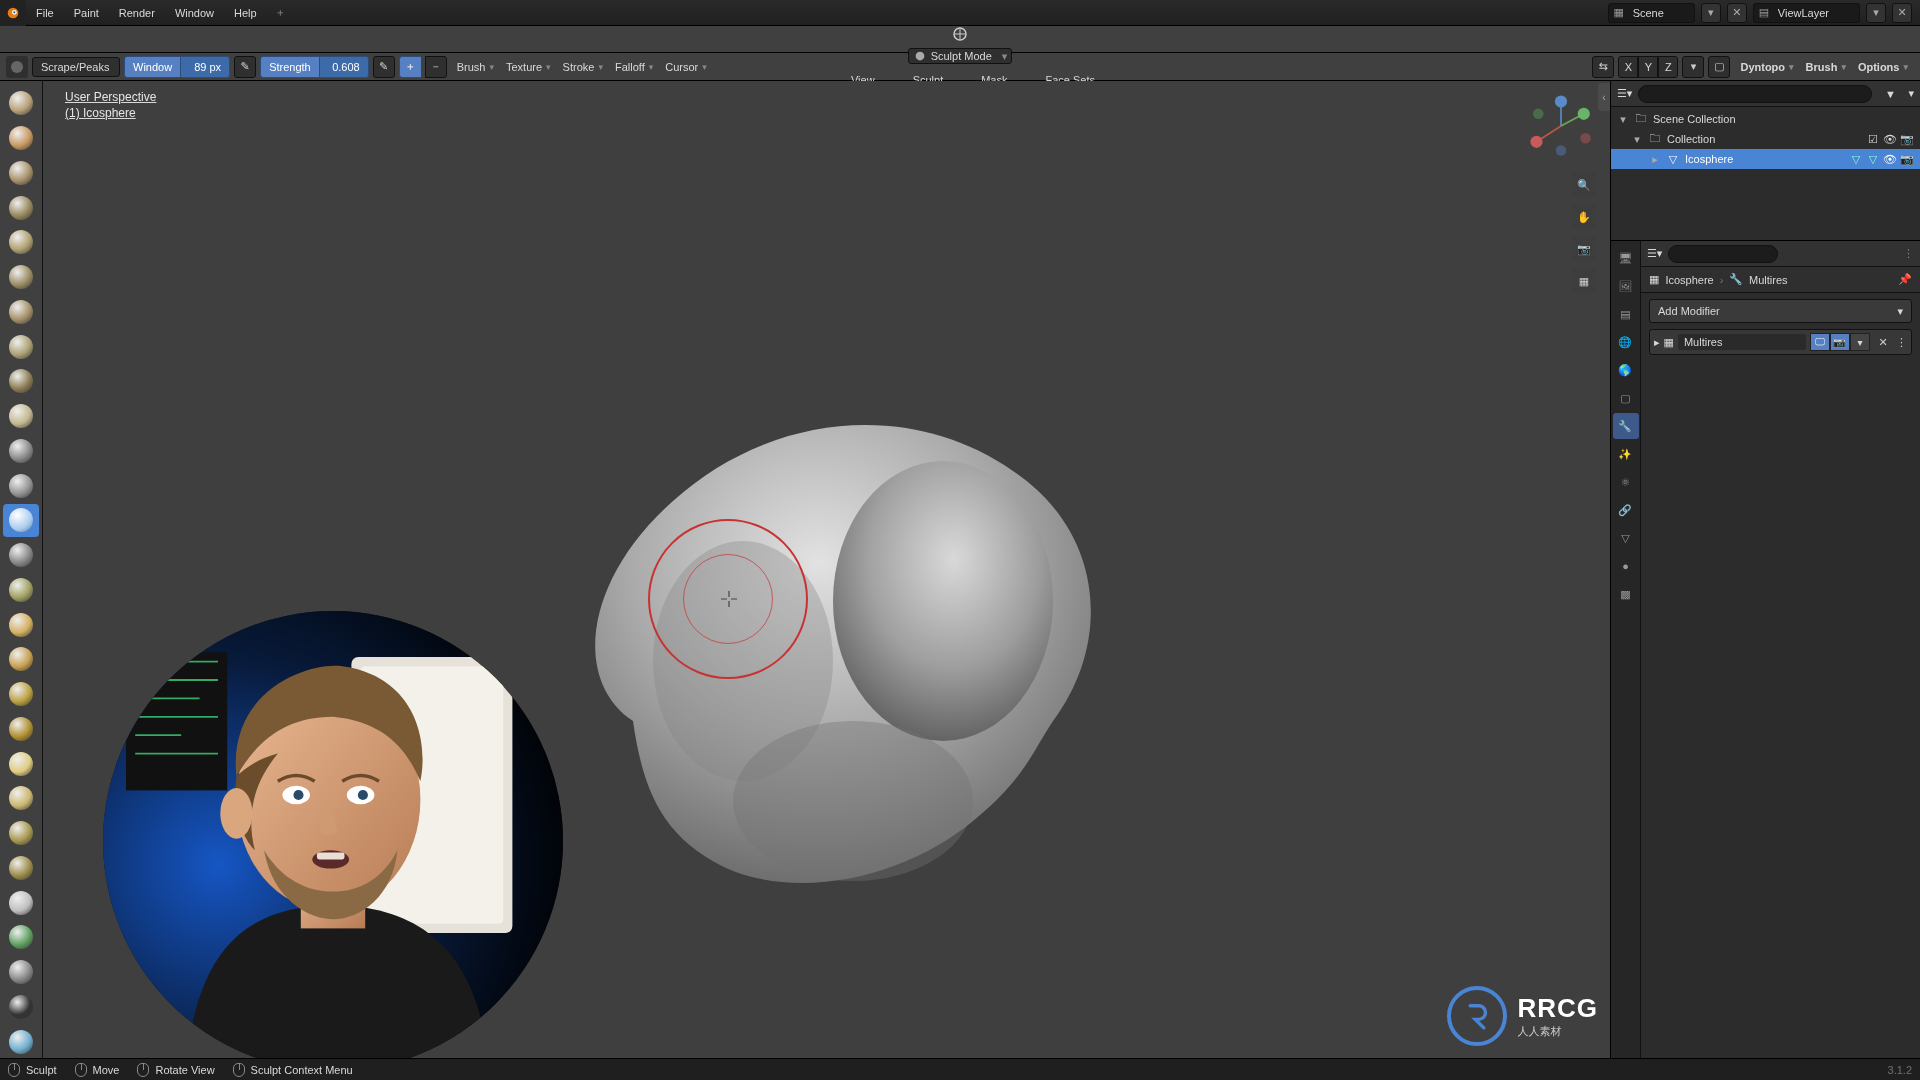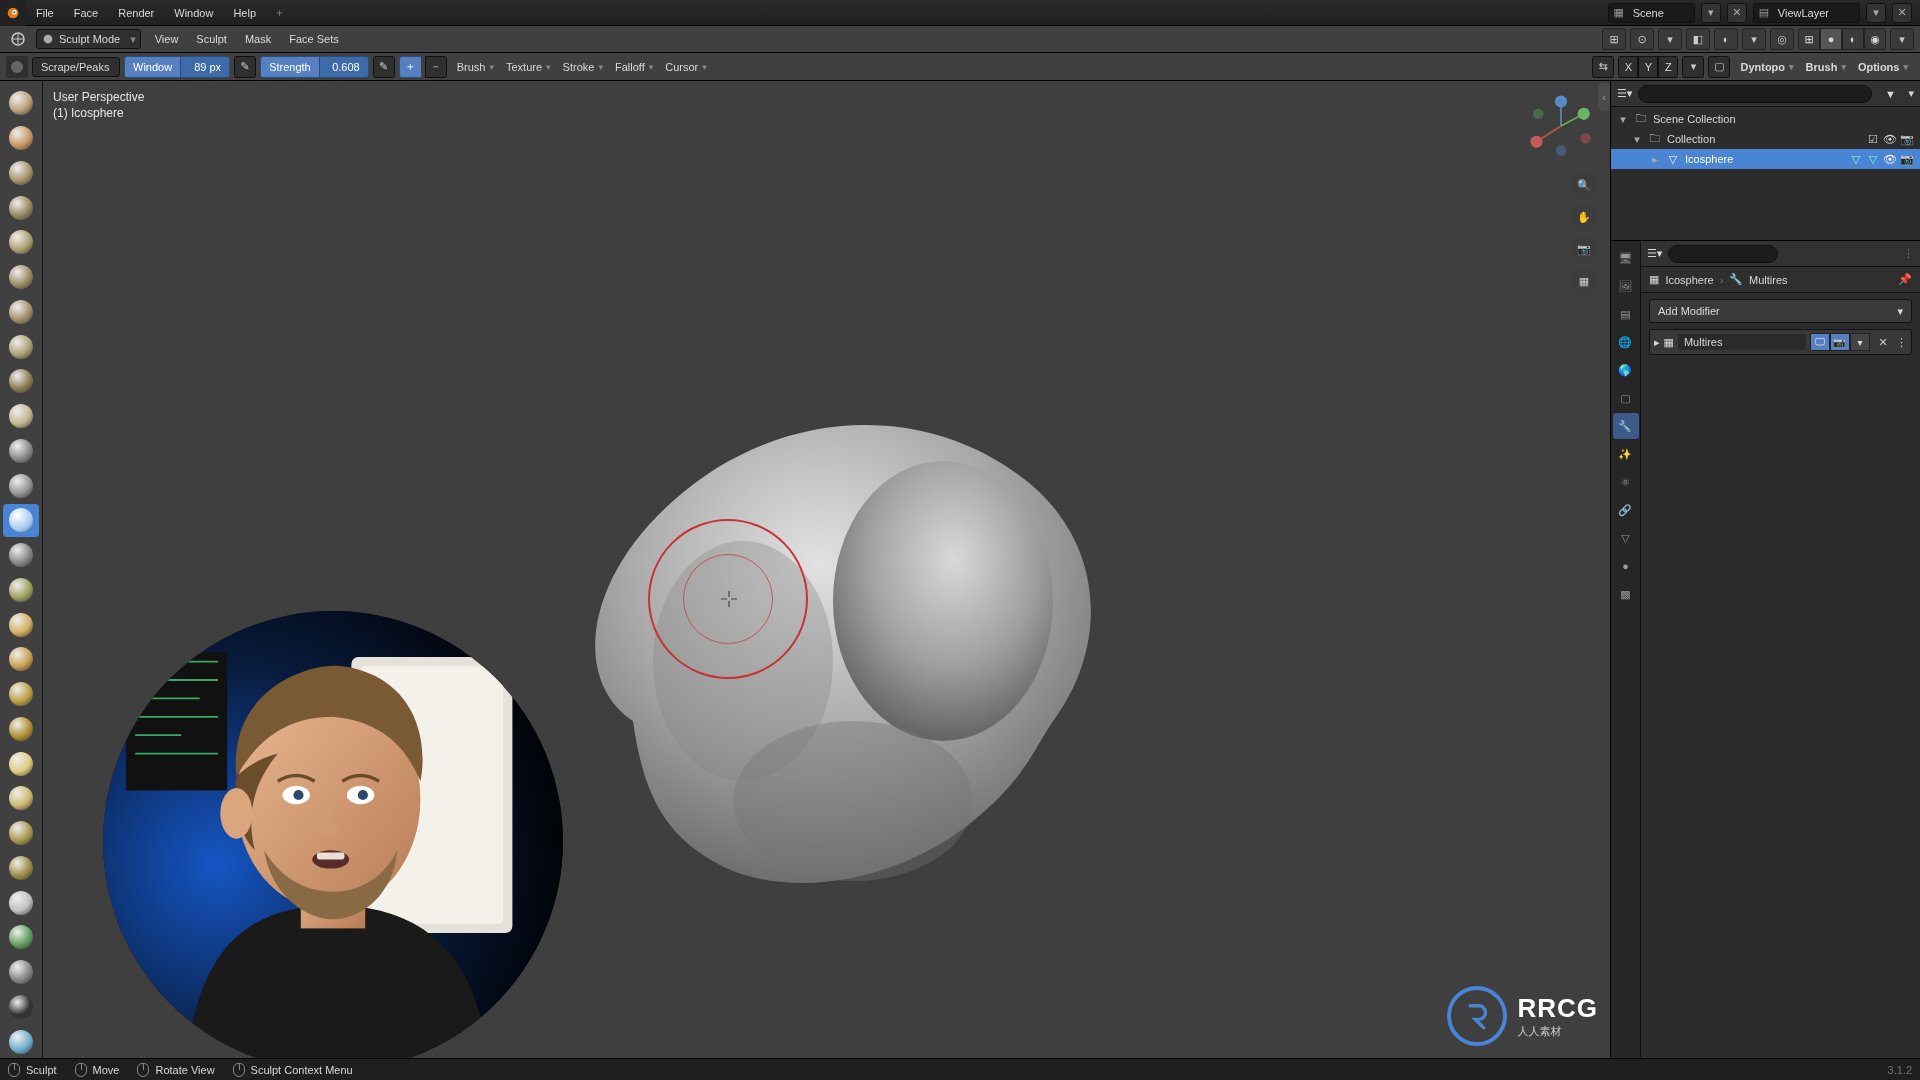--- a/index.html
+++ b/index.html
@@ -18,26 +18,26 @@
   .workspaces{display:flex;margin-left:20px;height:100%;align-items:flex-end;}
   .ws-tab{padding:5px 12px 6px;border-radius:4px 4px 0 0;margin-right:1px;background:transparent;}
   .ws-tab.active{background:#4a4a4a;}
   .ws-add{padding:5px 8px;color:#888;}
   .top-right{margin-left:auto;display:flex;align-items:center;gap:6px;padding-right:8px;}
   .scene-field,.layer-field{display:flex;align-items:center;background:#1a1a1a;border:1px solid #111;border-radius:3px;height:20px;}
   .scene-field .ico,.layer-field .ico{width:20px;display:flex;align-items:center;justify-content:center;color:#999;}
   .scene-field .txt,.layer-field .txt{padding:0 30px 0 4px;}
   .tiny-btn{width:20px;height:20px;background:#333;border:1px solid #111;border-radius:3px;display:flex;align-items:center;justify-content:center;color:#aaa;}
   
-  .modebar{height:27px;background:var(--panel);display:flex;align-items:center;border-bottom:1px solid #000;padding:0 6px;gap:6px;}
+  .modebar{height:27px;background:var(--panel);display:flex;align-items:center;border-bottom:1px solid #000;padding:0 6px;gap:6px;flex-direction:column;}
   .ed-icon{width:24px;display:flex;align-items:center;justify-content:center;}
   .mode-sel{display:flex;align-items:center;background:#2f2f2f;border:1px solid #111;border-radius:3px;height:20px;padding:0 4px;gap:4px;}
   .mode-sel .chev{color:#888;margin-left:6px;}
   .submenus{display:flex;gap:14px;margin-left:6px;}
-  .submenus span{padding:4px 2px;}
+  .submenus span{padding:4px 2px;margin-left:20px;}
   .modebar .right{margin-left:auto;display:flex;align-items:center;gap:4px;}
   .icon-btn{width:24px;height:22px;background:#3a3a3a;border:1px solid #222;border-radius:3px;display:flex;align-items:center;justify-content:center;color:#ccc;}
   .shade-row{display:flex;gap:0;}
   .shade-row .shade{width:22px;height:22px;border:1px solid #222;display:flex;align-items:center;justify-content:center;background:#3a3a3a;}
   .shade-row .shade.active{background:#555;}
   .shade-row .shade:first-child{border-radius:3px 0 0 3px;}
   .shade-row .shade:last-child{border-radius:0 3px 3px 0;}
   .funnel{width:24px;height:22px;display:flex;align-items:center;justify-content:center;}
   
   .toolhdr{height:28px;background:var(--panel);display:flex;align-items:center;padding:0 6px;gap:4px;border-bottom:1px solid #000;}
@@ -62,21 +62,21 @@
   
   .main{display:flex;height:calc(1080px - 26px - 27px - 28px - 22px);}
   
   .left-tools{width:43px;background:var(--panel);border-right:1px solid #111;display:flex;flex-direction:column;align-items:center;padding-top:6px;gap:2px;}
   .tool{width:36px;height:36px;border-radius:4px;display:flex;align-items:center;justify-content:center;position:relative;}
   .tool.active{background:var(--blue);}
   .tool .orb{width:24px;height:24px;border-radius:50%;background:radial-gradient(circle at 35% 30%,#eee,#888 60%,#444);}
   .tool.active .orb{background:radial-gradient(circle at 35% 30%,#fff,#aaccee 60%,#5577aa);}
   
   .viewport{flex:1;background:#3f3f3f;position:relative;overflow:hidden;}
-  .vp-info{position:absolute;top:8px;left:10px;line-height:16px;}
+  .vp-info{position:absolute;top:8px;left:22px;line-height:16px;text-decoration:underline;}
   .vp-info div{color:#e5e5e5;font-size:12px;}
   .gizmo{position:absolute;top:10px;right:14px;width:70px;height:70px;}
   .side-icons{position:absolute;right:14px;top:92px;display:flex;flex-direction:column;gap:8px;}
   .side-icons .si{width:24px;height:24px;border-radius:4px;background:rgba(60,60,60,.6);display:flex;align-items:center;justify-content:center;color:#ccc;}
   .collapse-tab{position:absolute;right:0;top:2px;width:12px;height:28px;background:#4a4a4a;border-radius:4px 0 0 4px;display:flex;align-items:center;justify-content:center;color:#aaa;font-size:10px;}
   
   .mesh{position:absolute;left:470px;top:300px;}
   .brush-circle{position:absolute;border:2px solid #c83232;border-radius:50%;}
   .webcam{position:absolute;left:60px;top:530px;width:460px;height:460px;border-radius:50%;overflow:hidden;background:#111;}
   .webcam svg{width:100%;height:100%;}
@@ -135,21 +135,21 @@
 <div class="topbar">
   <div class="blender-logo">
     <svg viewBox="0 0 24 24">
         <circle cx="12" cy="12" r="8" fill="#e87d0d"></circle>
         <circle cx="14" cy="11" r="3.5" fill="#fff"></circle>
         <circle cx="14" cy="11" r="1.6" fill="#265787"></circle>
       </svg>
   </div>
   <div class="menu-items" id="menu-items">
       <span>File</span>
-      <span>Face</span>
+      <span>Paint</span>
       <span>Render</span>
       <span>Window</span>
       <span>Help</span>
     </div>
   <span class="ws-add">＋</span>
   <div class="top-right">
     <div class="scene-field">
       <span class="ico">▦</span>
       <span class="txt">Scene</span>
     </div>

